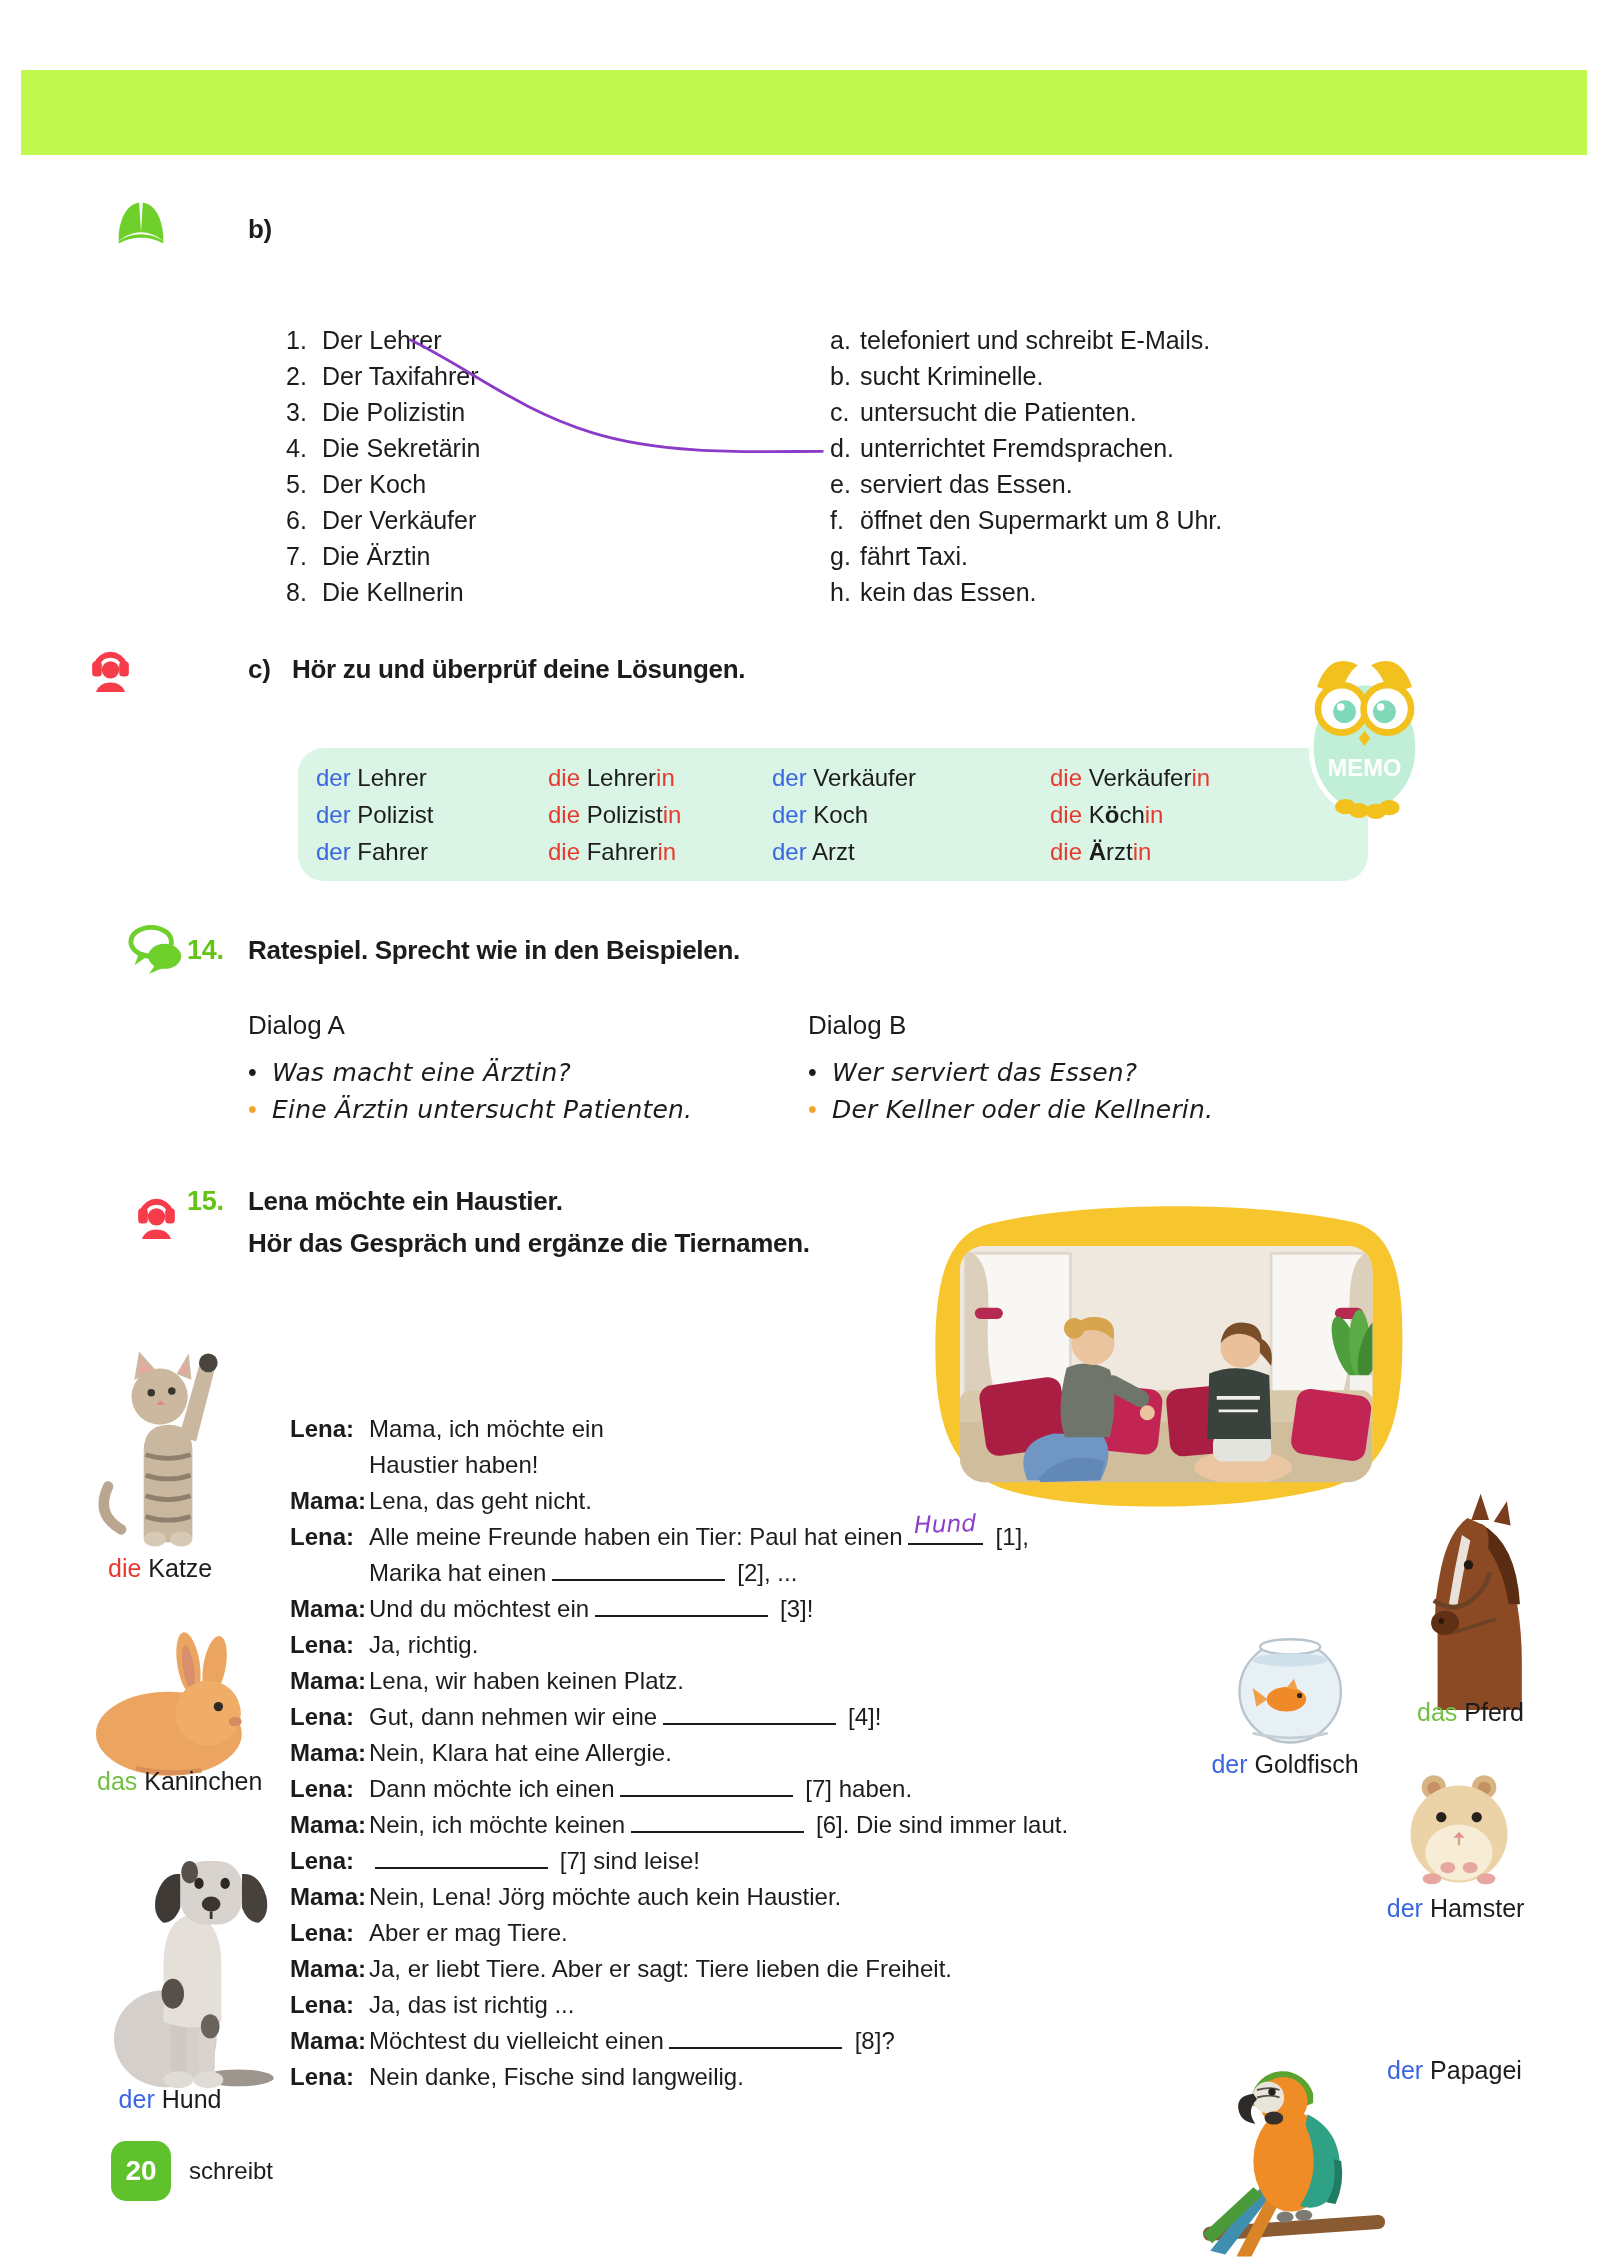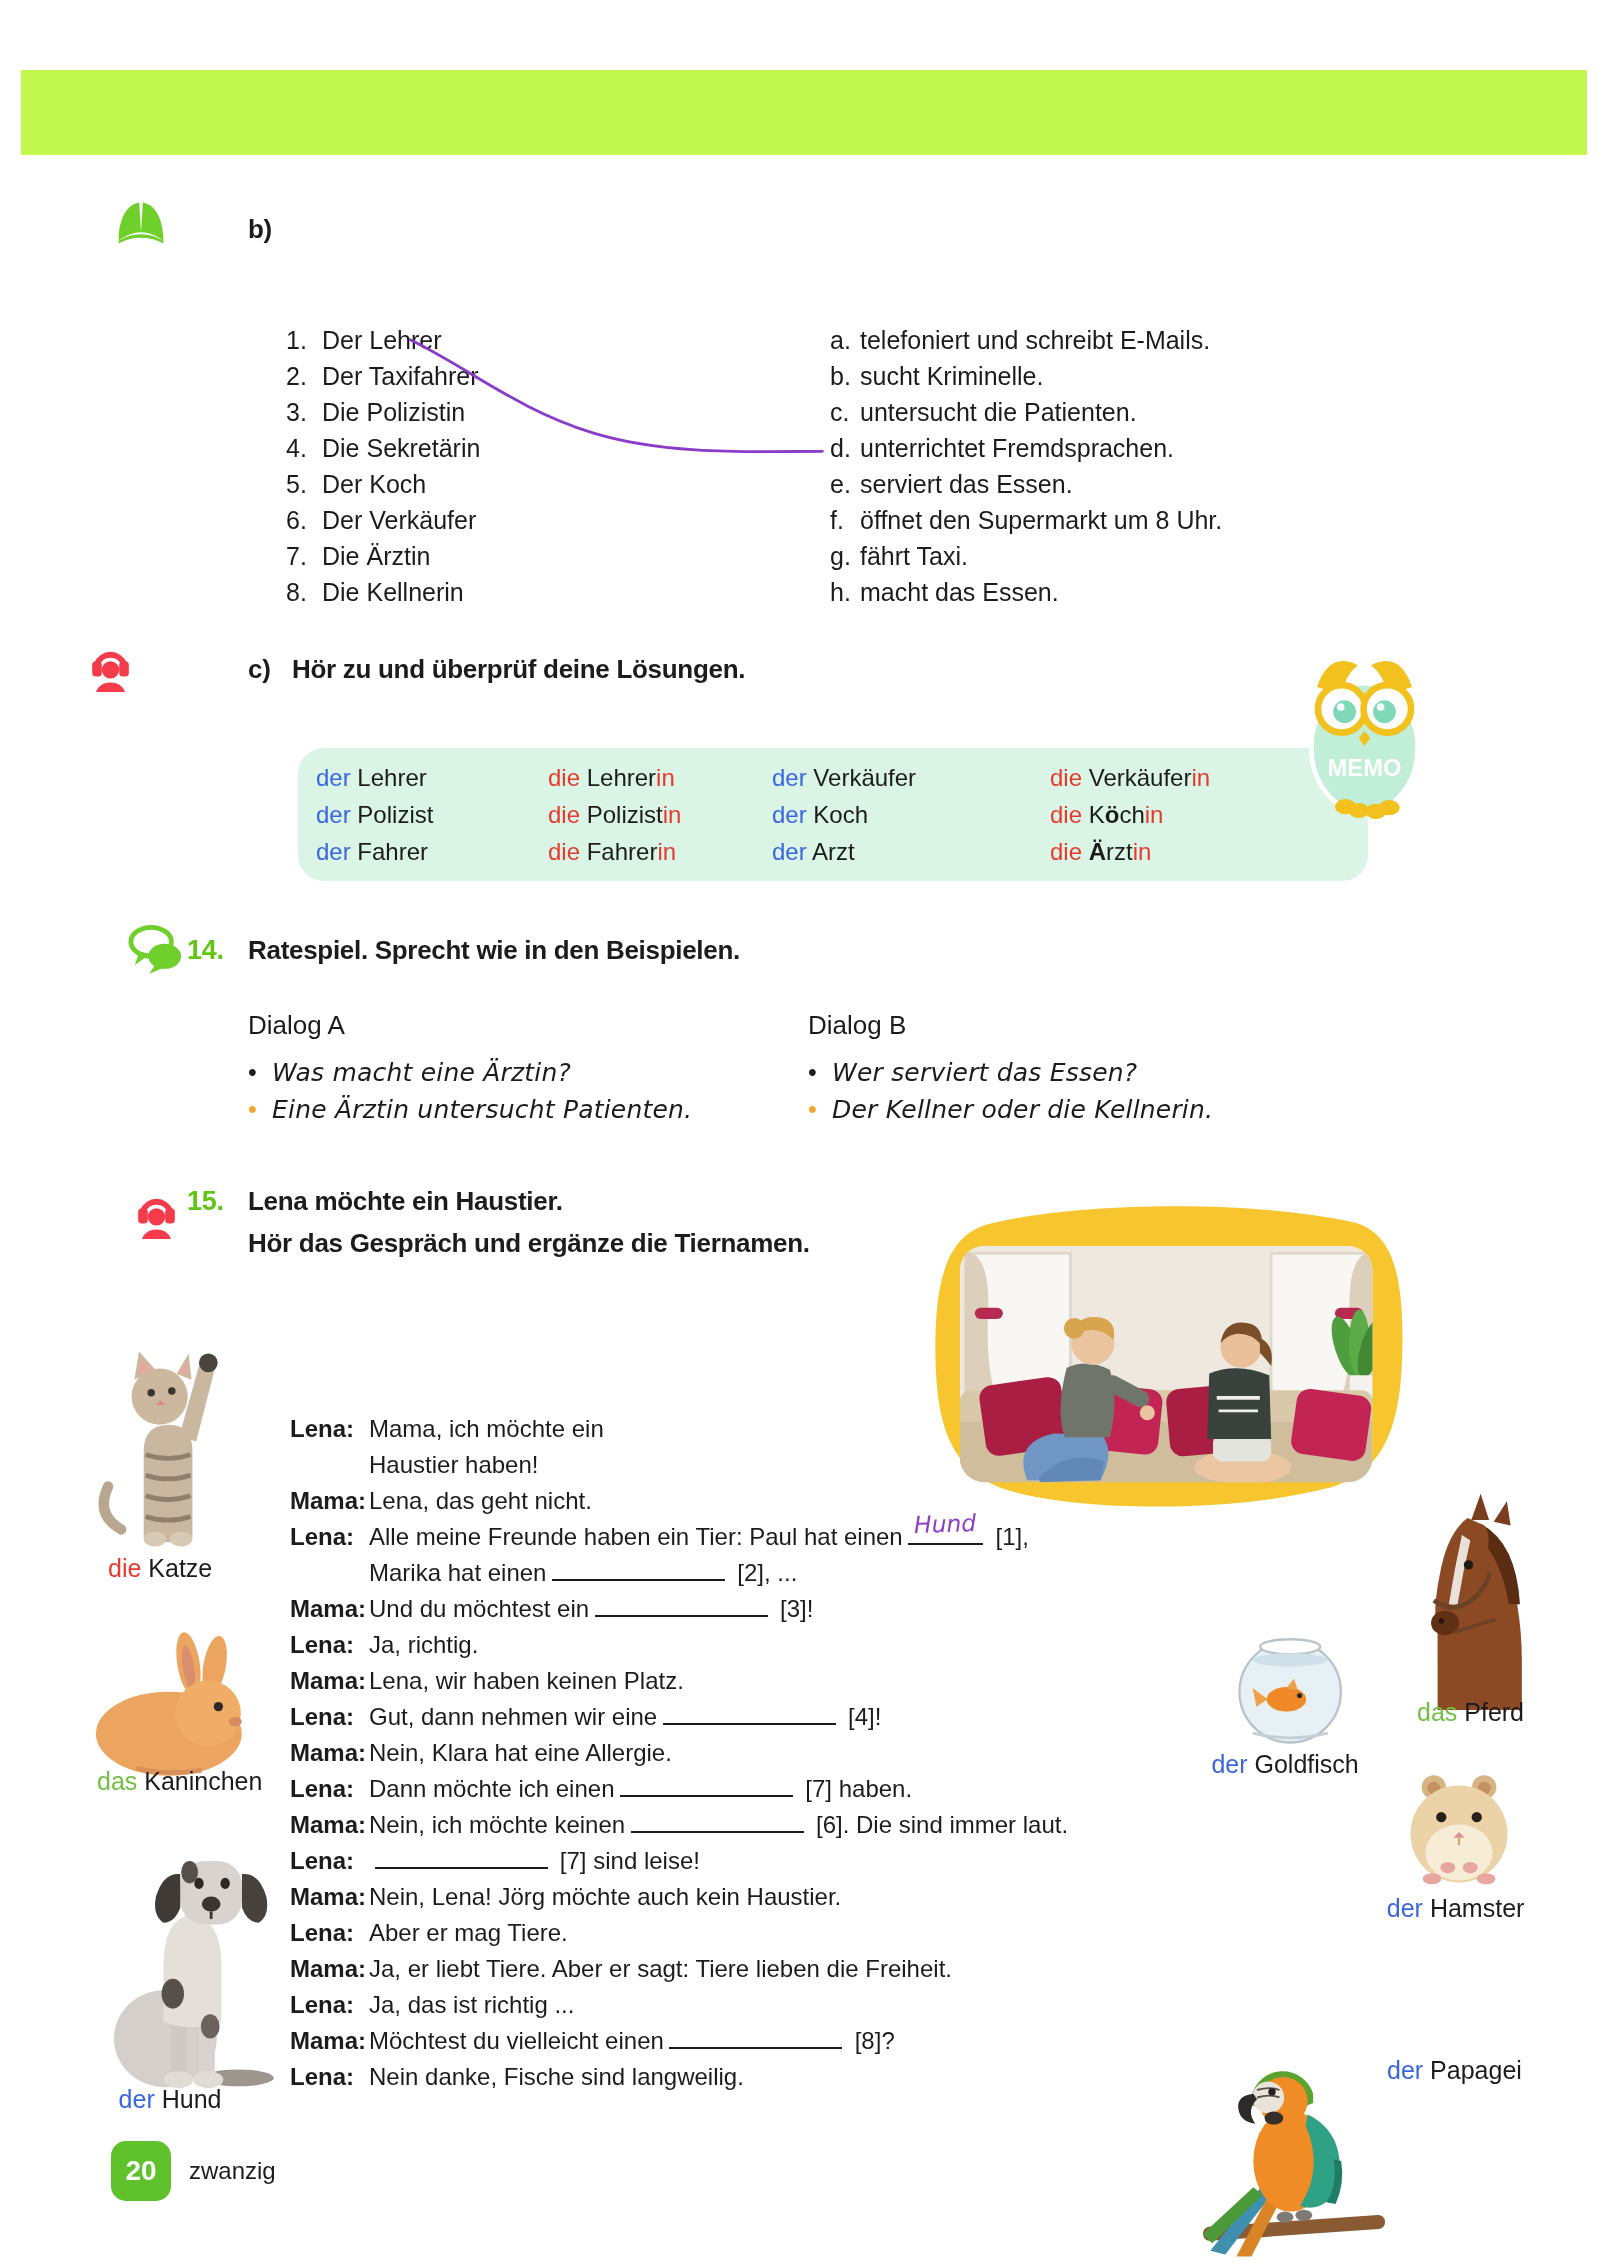--- a/index.html
+++ b/index.html
@@ -141,21 +141,21 @@
       <div class="m-row">
         <span class="l-letter">f.</span>
         <span class="m-text">öffnet den Supermarkt um 8 Uhr.</span>
       </div>
       <div class="m-row">
         <span class="l-letter">g.</span>
         <span class="m-text">fährt Taxi.</span>
       </div>
       <div class="m-row">
         <span class="l-letter">h.</span>
-        <span class="m-text">macht das Essen.</span>
+        <span class="m-text">kein das Essen.</span>
       </div>
     </div>
 
   <svg class="abs" style="left:281px;top:319px;" width="562" height="155" viewBox="0 0 600 165">
     <path d="M138 22 C205 55 252 96 332 121 C412 146 512 141 578 141" fill="none" stroke="#8a3cc8" stroke-width="3" stroke-linecap="round"></path>
   </svg>
 
   <div class="abs" style="left:88px;top:637px;width:45px;height:56px;">
     <svg width="45" height="56" viewBox="0 0 46 58">
       <path d="M9 28 A15 15 0 0 1 37 28" fill="none" stroke="#f63b4a" stroke-width="6"></path>
@@ -465,16 +465,16 @@
       <ellipse cx="84" cy="76" rx="10" ry="7" fill="#35302c"></ellipse>
       <ellipse cx="96" cy="182" rx="9" ry="6" fill="#7e7a74"></ellipse>
       <ellipse cx="116" cy="180" rx="9" ry="6" fill="#7e7a74"></ellipse>
     </svg>
     <div class="pet-label"><span class="art-blue">der</span> <span>Papagei</span></div>
   </div>
 
   <div class="abs badge">
     <span>20</span>
   </div>
-  <span class="abs badge-word">zwanzig</span>
+  <span class="abs badge-word">schreibt</span>
 
 </div>
 
 
 </body></html>

